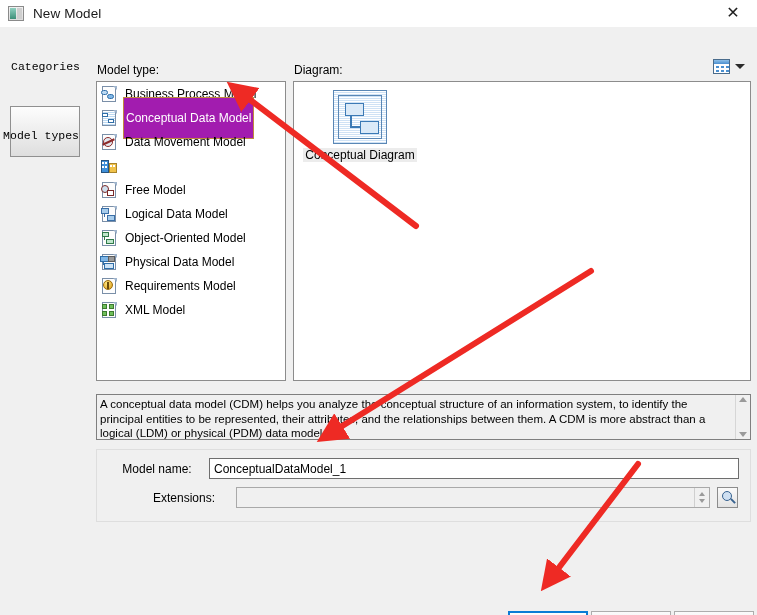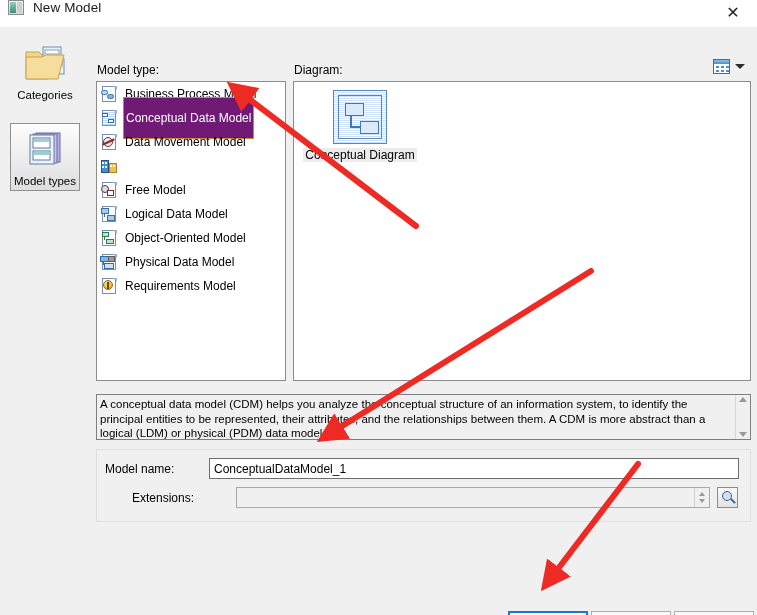--- a/index.html
+++ b/index.html
@@ -17,21 +17,21 @@
     position: relative;
   }
 
   
   .titlebar {
     position: absolute;
     left: 0; top: 0;
     width: 757px; height: 27px;
     background: #ffffff;
     display: flex;
-    align-items: flex-start;
+    align-items: center;
   }
   .titlebar-icon {
     width: 16px; height: 15px;
     margin-left: 8px;
     position: relative;
     background: linear-gradient(#f2f2f2,#dcdcdc);
     border: 1px solid #8a8a8a;
     box-sizing: border-box;
   }
   .titlebar-icon::before {
@@ -81,25 +81,25 @@
     left: 4px; top: 10px;
     width: 82px;
     display: flex;
     flex-direction: column;
     align-items: center;
   }
   .rail-btn {
     width: 70px;
     padding: 6px 0 3px 0;
     display: flex;
-    flex-direction: column;
     align-items: center;
     border: 1px solid transparent;
     box-sizing: border-box;
     cursor: default;
+    font-family: Liberation Mono, monospace;
   }
   .rail-btn.selected {
     background: linear-gradient(#fdfdfd,#dedede);
     border: 1px solid #909090;
     justify-content: flex-end;
   }
   .rail-label {
     margin-top: 5px;
     font-size: 11.5px;
     color: #000;
@@ -172,21 +172,21 @@
     flex: 0 0 18px;
     margin-right: 7px;
     position: relative;
   }
   .list-item .li-text {
     font-size: 12px;
     color: #000;
     white-space: nowrap;
   }
   .list-item.selected .li-sel {
-    background: #701a75;
+    background: #a21caf;
     border: 1px solid #c08a3e;
     color: #ffffff;
     padding: 13px 2px;
     margin-left: -2px;
   }
   .list-item.selected .li-text { color: #ffffff; }
 
   
   .doc {
     position: absolute;
@@ -307,20 +307,21 @@
     position: absolute;
     display: flex;
     align-items: center;
   }
   #row-name { left: 8px; top: 8px; }
   #row-ext  { left: 8px; top: 37px; margin-left: 27px; }
   .field-label {
     width: 104px;
     font-size: 12px;
     color: #000;
+    text-align: center;
   }
   .text-input {
     width: 530px; height: 21px;
     background: #ffffff;
     border: 1px solid #6e6e6e;
     box-sizing: border-box;
     display: flex;
     align-items: center;
     padding-left: 4px;
     font-size: 12px;
@@ -555,20 +556,31 @@
     <div class="list-item">
       <span class="li-icon">
         <span class="doc"></span>
           <span class="doc-fold"></span>
         <span class="g-shape" style="left:3px; top:3px;  width:10px; height:10px; border-radius:50%; background:radial-gradient(circle at 35% 30%, #ffe680, #d99a17); border:1px solid #9c6d0d;"></span>
         <span class="g-shape" style="left:7px; top:5px;  width:2px;  height:7px;  background:#6a4a0a;"></span>
       </span>
       <span class="li-text">Requirements Model</span>
     </div>
 
+    <div class="list-item">
+      <span class="li-icon">
+        <span class="doc"></span>
+          <span class="doc-fold"></span>
+        <span class="g-shape" style="left:2px; top:3px;  width:5px; height:5px; background:#6fbf5a; border:1px solid #3c7a30;"></span>
+        <span class="g-shape" style="left:9px; top:3px;  width:5px; height:5px; background:#6fbf5a; border:1px solid #3c7a30;"></span>
+        <span class="g-shape" style="left:2px; top:10px; width:5px; height:5px; background:#6fbf5a; border:1px solid #3c7a30;"></span>
+        <span class="g-shape" style="left:9px; top:10px; width:5px; height:5px; background:#6fbf5a; border:1px solid #3c7a30;"></span>
+      </span>
+      <span class="li-text">XML Model</span>
+    </div>
   </div>
 
   <div class="diagram-panel">
     <div class="diagram-item">
       <div class="diagram-thumb">
         <div class="dt-inner"></div>
         <div class="dt-box" style="left:11px; top:12px; width:19px; height:13px;"></div>
         <div class="dt-box" style="left:26px; top:30px; width:19px; height:13px;"></div>
         <div class="dt-line" style="left:16px; top:25px; width:1.5px; height:11px;"></div>
         <div class="dt-line" style="left:16px; top:35px; width:11px; height:1.5px;"></div>

